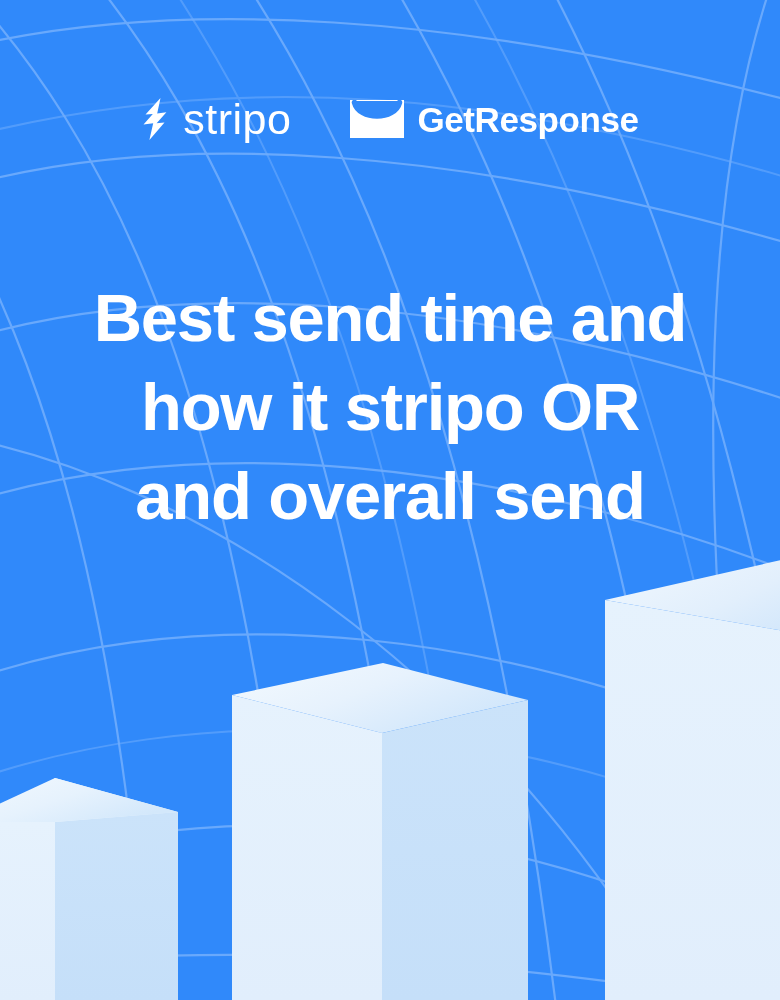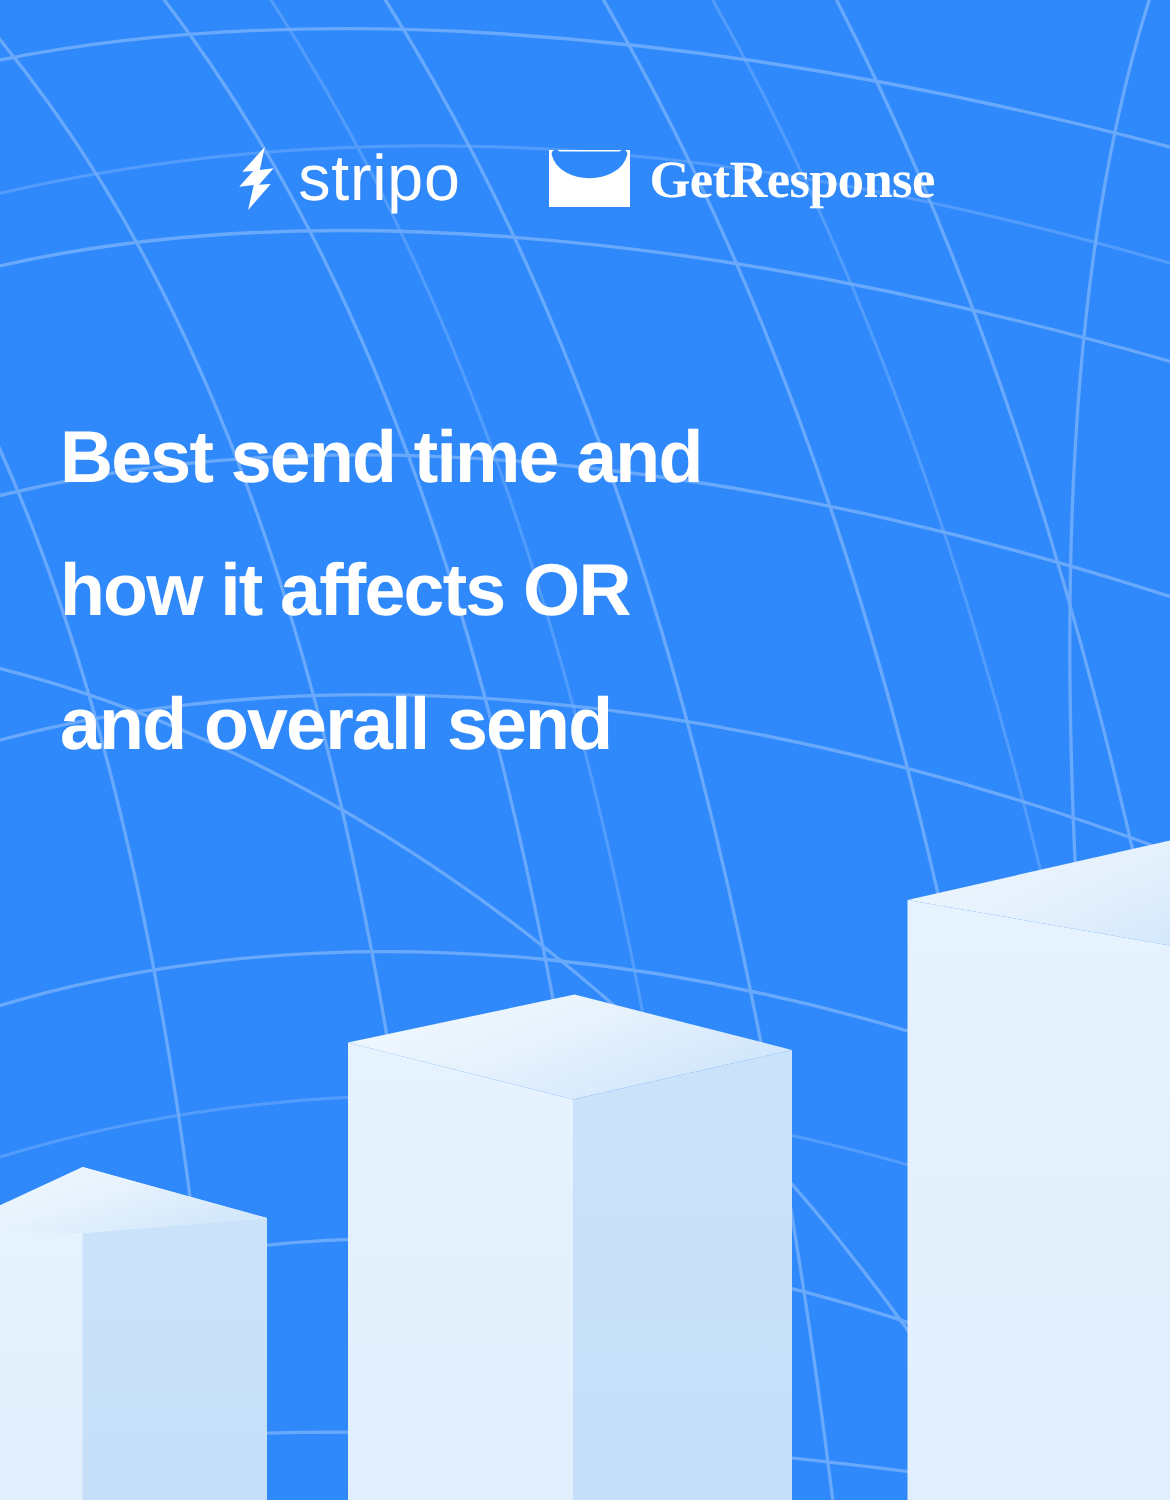--- a/index.html
+++ b/index.html
@@ -78,31 +78,31 @@
     margin-right: 13px;
     display: block;
   }
   .gr-word {
     color: #ffffff;
     font-size: 35px;
     line-height: 1;
     font-weight: 700;
     letter-spacing: -0.4px;
     white-space: nowrap;
-    font-family: Liberation Serif, serif;
   }
 
   
   .title {
     position: absolute;
     top: 228px;
     left: 40px;
     width: 700px;
+    text-align: center;
     color: #ffffff;
-    font-size: 49px;
+    font-size: 67px;
     font-weight: 700;
     line-height: 89px;
     letter-spacing: -1.2px;
   }
   .title-line {
     display: block;
     white-space: nowrap;
   }
 </style>
 </head>
@@ -210,18 +210,18 @@
           <path d="M3 3 C 7 23, 47 23, 51 3 L51 1 L3 1 Z" fill="#3089fa"></path>
           <path d="M4.5 2.5 C 9 20.5, 45 20.5, 49.5 2.5" fill="none" stroke="#3089fa" stroke-width="5.5" stroke-linecap="round"></path>
         </svg>
         <span class="gr-word">GetResponse</span>
       </div>
 
     </div>
 
     <h1 class="title">
       <span class="title-line">Best send time and</span>
-      <span class="title-line">how it affects OR</span>
+      <span class="title-line">how it stripo OR</span>
       <span class="title-line">and overall send</span>
     </h1>
 
   </div>
 </div>
 
 </body></html>

